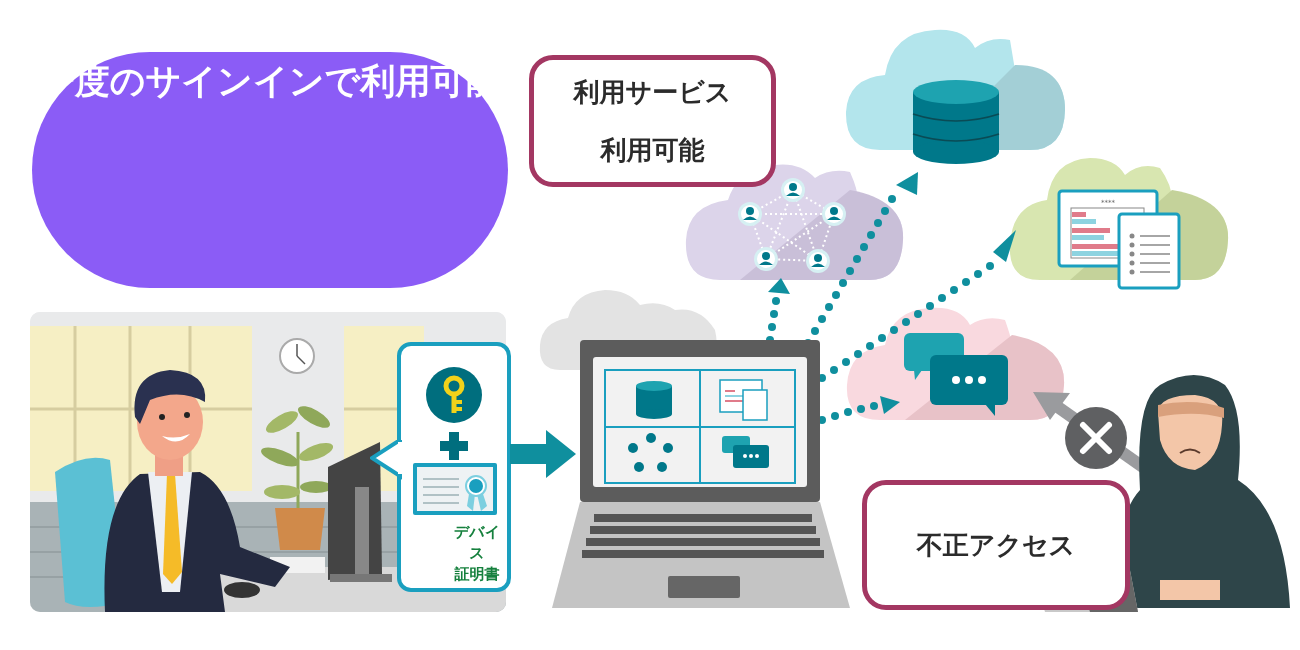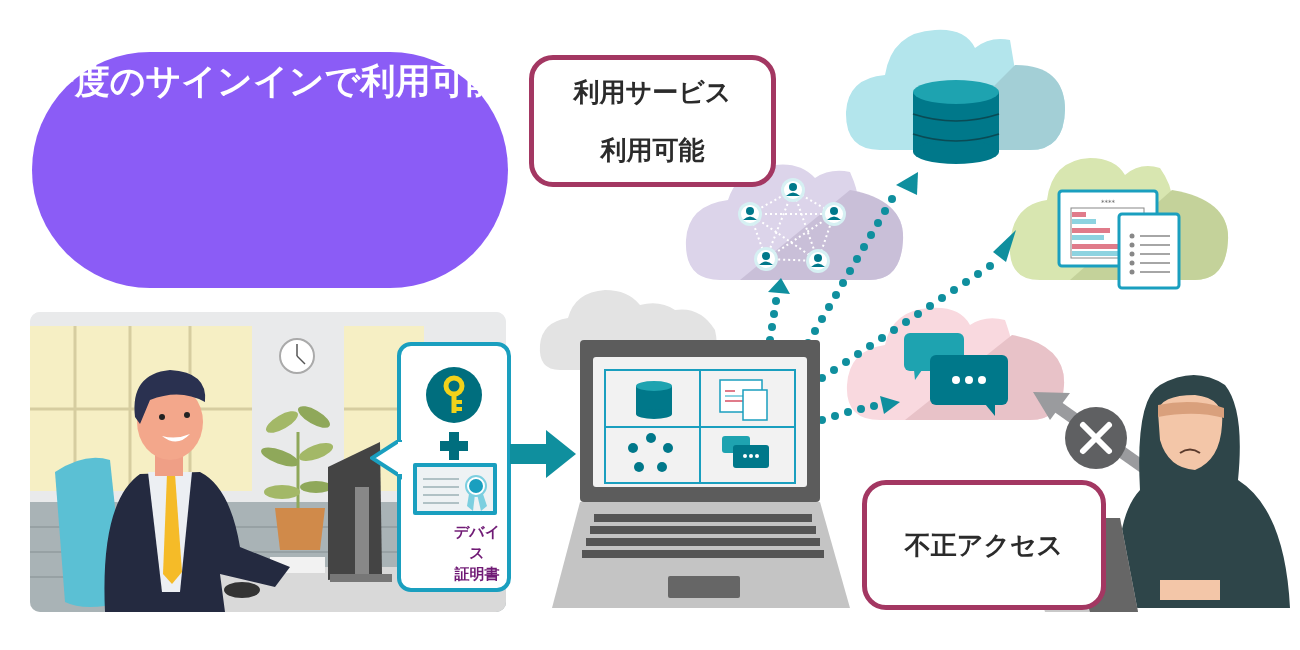--- a/index.html
+++ b/index.html
@@ -2,21 +2,21 @@
 <html><head>
 <meta charset="utf-8">
 <style>
   html,body{margin:0;padding:0;background:#fff;}
   body{width:1300px;height:650px;position:relative;overflow:hidden;font-family:"DejaVu Sans","Liberation Sans",sans-serif;}
   .abs{position:absolute;}
   .headline{left:32px;top:52px;width:476px;height:236px;background:#8b5cf6;border-radius:118px;color:#fff;font-weight:bold;font-size:35px;line-height:58px;text-align:center;display:flex;flex-direction:row;justify-content:center;}
   .callout{background:#fff;border:5px solid #a33762;border-radius:24px;color:#2b2b2b;font-weight:bold;font-size:26px;line-height:38px;text-align:center;display:flex;flex-direction:column;justify-content:center;box-sizing:border-box;gap:20px;}
   .office{left:30px;top:312px;width:476px;height:300px;background:#e9eaeb;border-radius:10px;overflow:hidden;}
   .cert-box{left:397px;top:342px;width:114px;height:250px;background:#fff;border:4px solid #1a9fbf;border-radius:14px;box-sizing:border-box;}
-  .cert-label{position:absolute;left:0;right:0;top:176px;text-align:center;font-weight:bold;font-size:15px;line-height:21px;color:#701a75;padding-left:46px;}
+  .cert-label{position:absolute;left:0;right:0;top:176px;text-align:center;font-weight:bold;font-size:15px;line-height:21px;color:#15803d;padding-left:46px;}
 </style>
 </head>
 <body>
 
 <div class="abs headline">
   <div>一度のサインインで</div>
   <div>利用可能</div>
 </div>
 
 <svg class="abs" style="left:0;top:0" width="1300" height="650">
@@ -349,15 +349,15 @@
       <rect x="32" y="210" width="242" height="8"></rect>
   </g>
   <rect x="118" y="236" width="72" height="22" rx="2" fill="#666"></rect>
 </svg>
 
 <div class="abs callout" style="left:529px;top:55px;width:247px;height:132px;">
   <div>利用サービス</div>
   <div>利用可能</div>
 </div>
 
-<div class="abs callout" style="left:862px;top:480px;width:244px;height:130px;">
+<div class="abs callout" style="left:862px;top:480px;width:268px;height:130px;">
   <div>不正アクセス</div>
 </div>
 
 </body></html>

